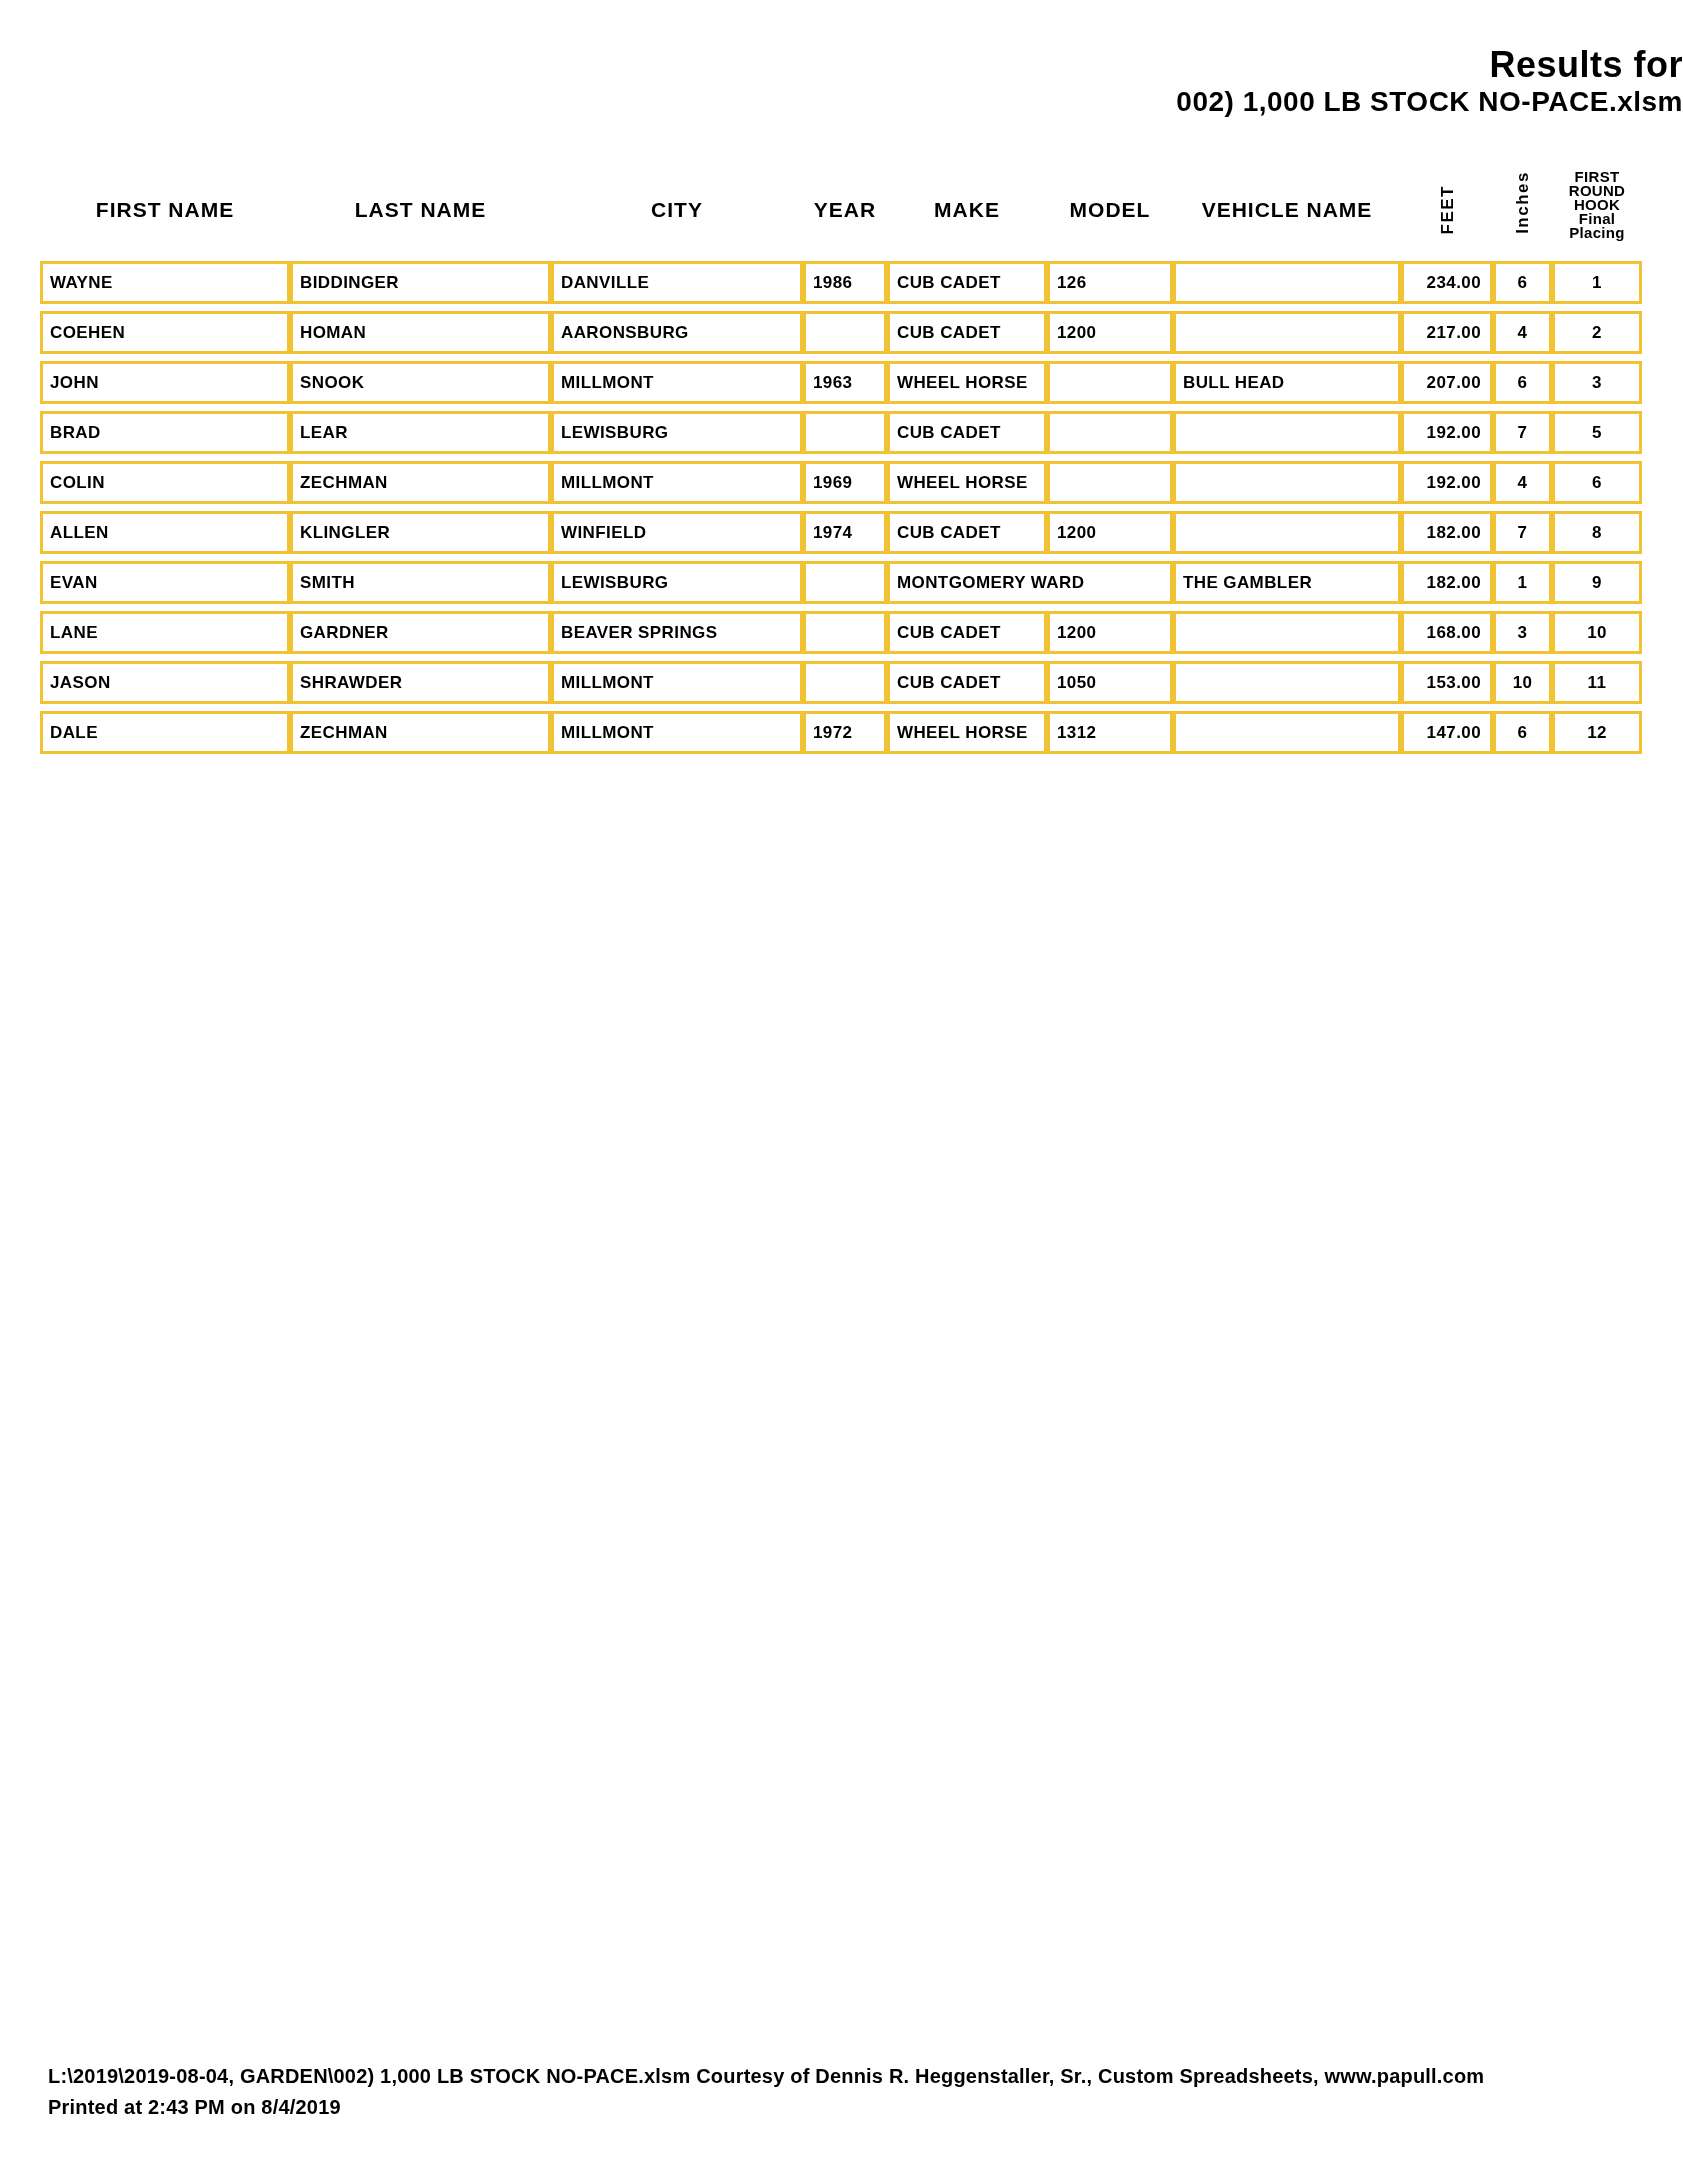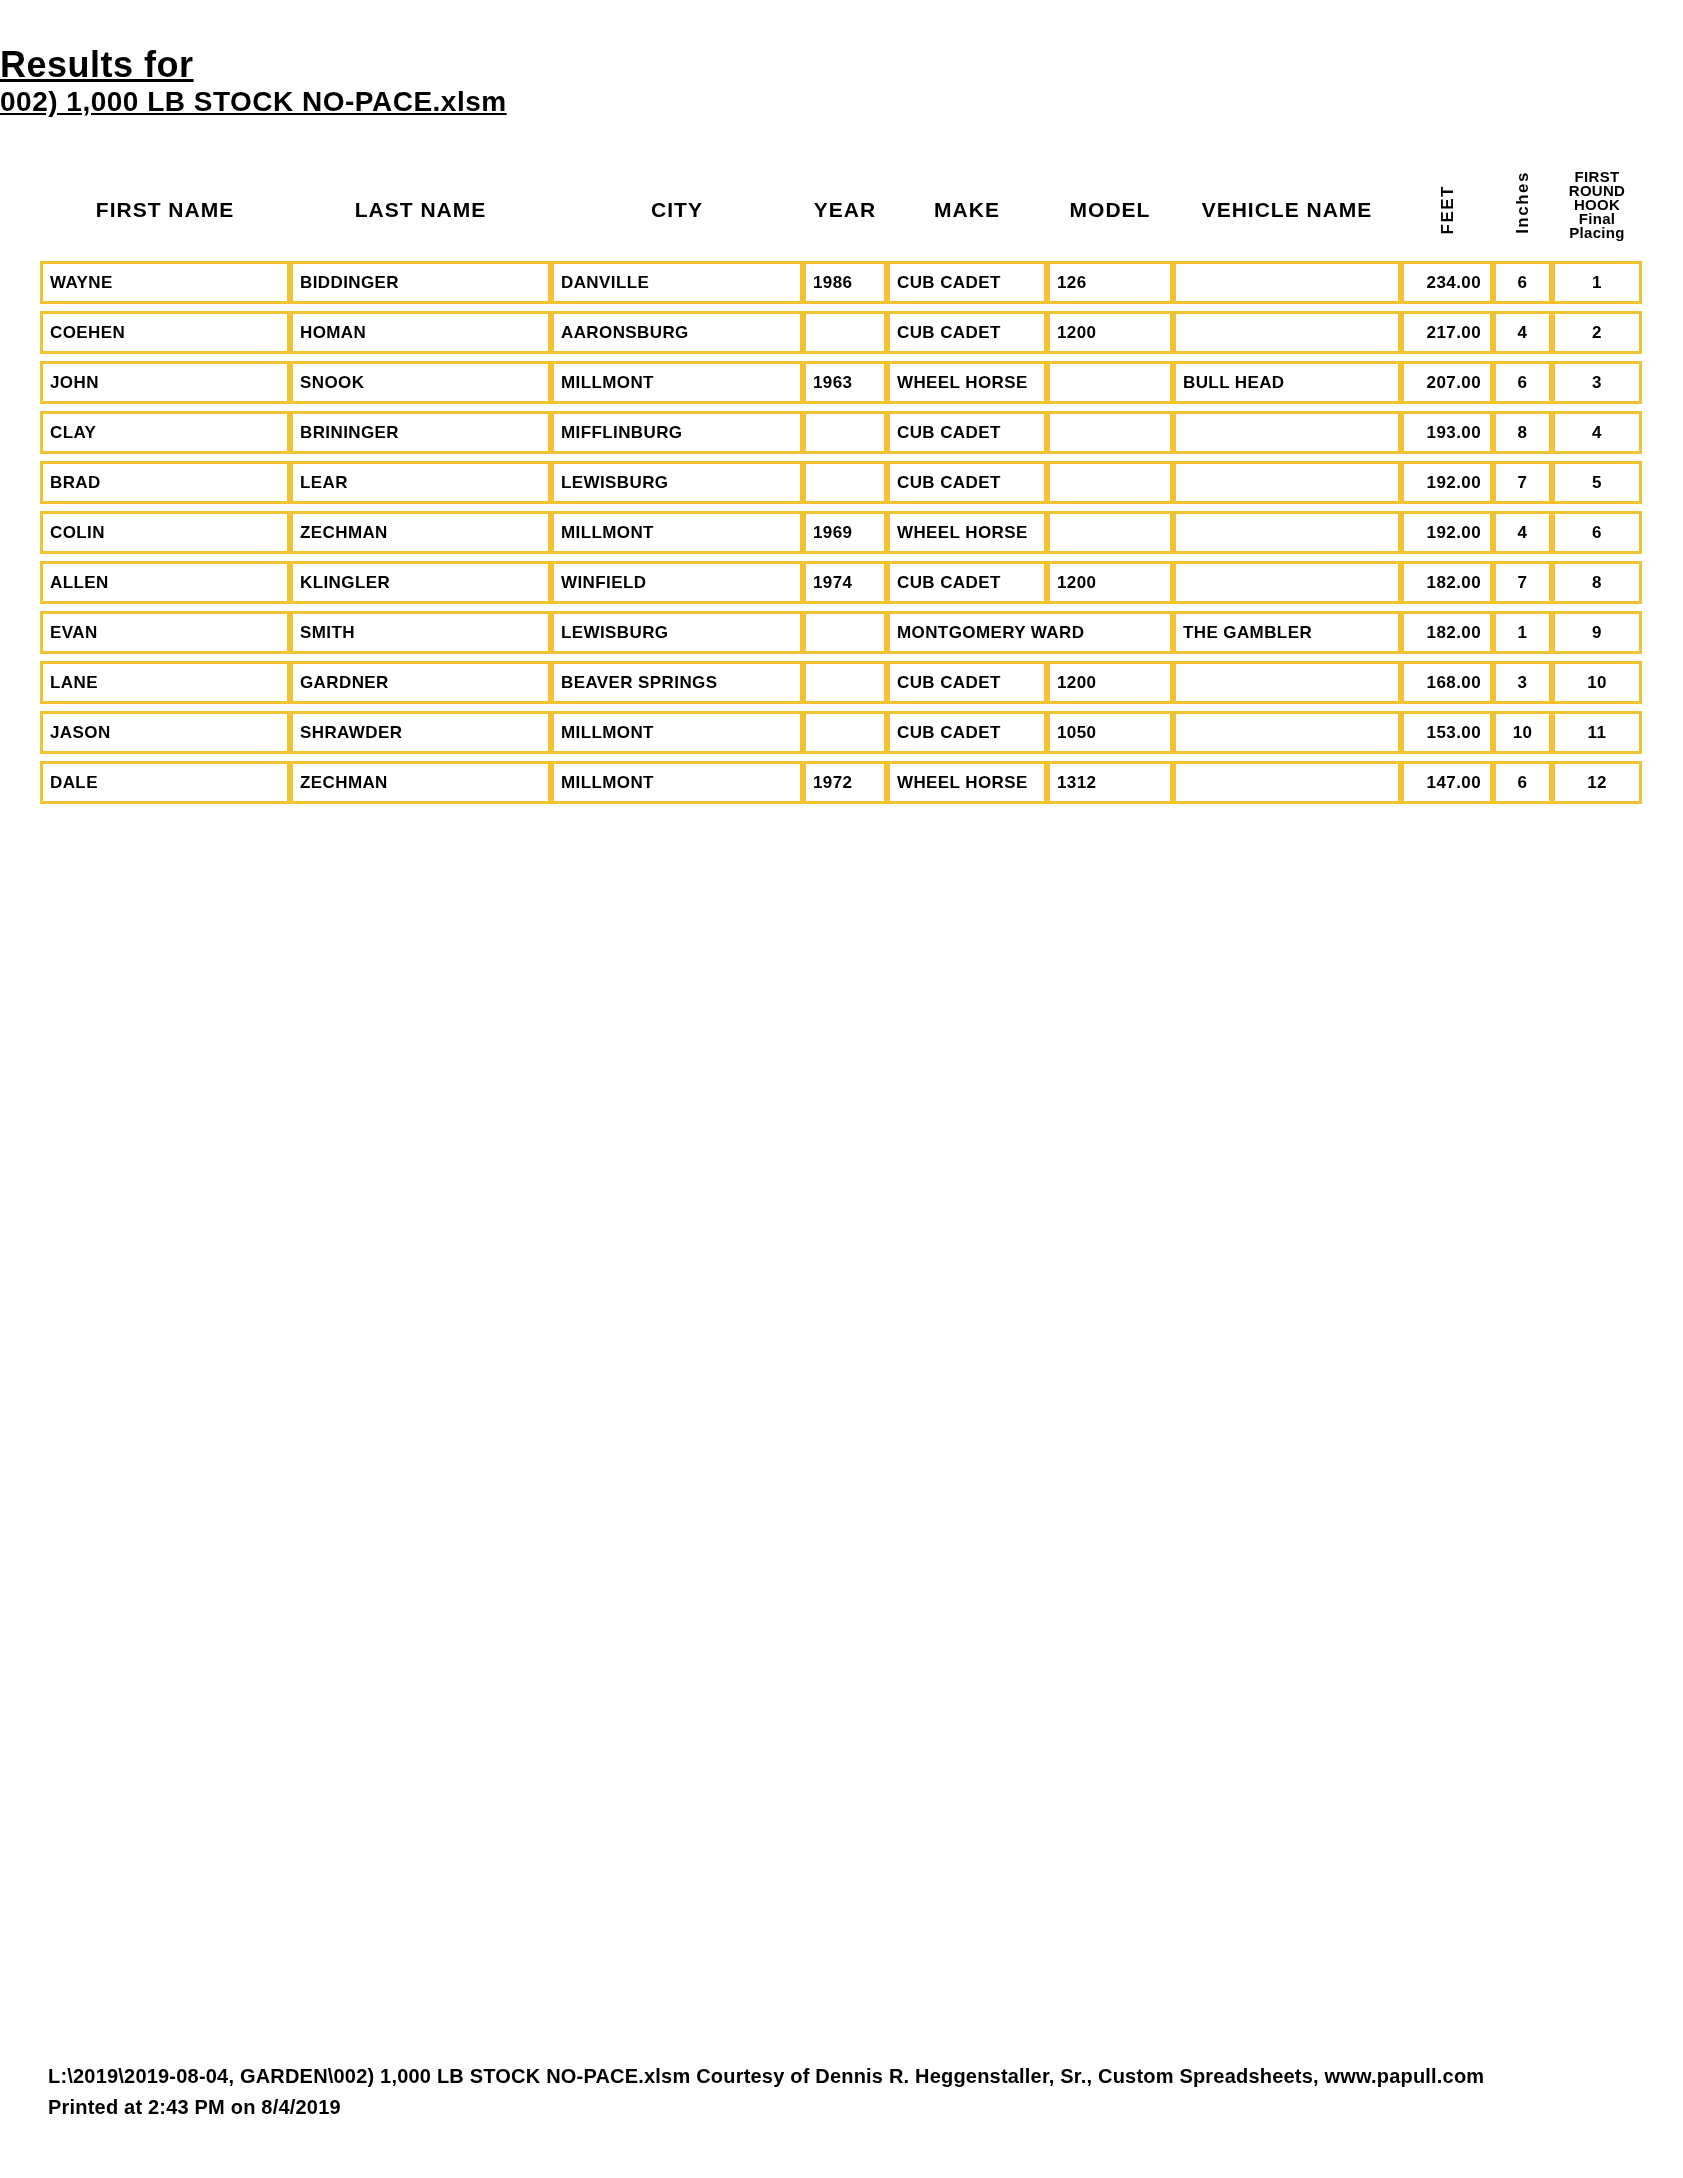--- a/index.html
+++ b/index.html
@@ -6,21 +6,21 @@
   * { margin: 0; padding: 0; box-sizing: border-box; }
   html, body { background: #ffffff; }
   body {
     width: 1683px; height: 2178px;
     position: relative;
     font-family: "Liberation Sans", sans-serif;
     color: #000;
   }
   .page { width: 1683px; height: 2178px; position: relative; overflow: hidden; }
 
-  .title-block { padding-top: 44px; text-align: left; text-decoration: underline; }
+  .title-block { padding-top: 44px; text-align: right; }
   .title-line1 { font-size: 36px; font-weight: bold; letter-spacing: 0.5px; }
   .title-line2 { font-size: 28px; font-weight: bold; letter-spacing: 0.5px; }
 
   table.results {
     margin: 26px 0 0 40px;
     width: 1453px;
     table-layout: fixed;
     border-collapse: separate;
     border-spacing: 0 7px;
   }
@@ -157,32 +157,20 @@
       <td class="al">MILLMONT</td>
       <td class="al">1963</td>
       <td class="al">WHEEL HORSE</td>
       <td class="al"></td>
       <td class="al">BULL HEAD</td>
       <td class="ar">207.00</td>
       <td class="ac">6</td>
       <td class="ac">3</td>
     </tr>
         <tr>
-      <td class="al">CLAY</td>
-      <td class="al">BRININGER</td>
-      <td class="al">MIFFLINBURG</td>
-      <td class="al"></td>
-      <td class="al">CUB CADET</td>
-      <td class="al"></td>
-      <td class="al"></td>
-      <td class="ar">193.00</td>
-      <td class="ac">8</td>
-      <td class="ac">4</td>
-    </tr>
-        <tr>
       <td class="al">BRAD</td>
       <td class="al">LEAR</td>
       <td class="al">LEWISBURG</td>
       <td class="al"></td>
       <td class="al">CUB CADET</td>
       <td class="al"></td>
       <td class="al"></td>
       <td class="ar">192.00</td>
       <td class="ac">7</td>
       <td class="ac">5</td>

